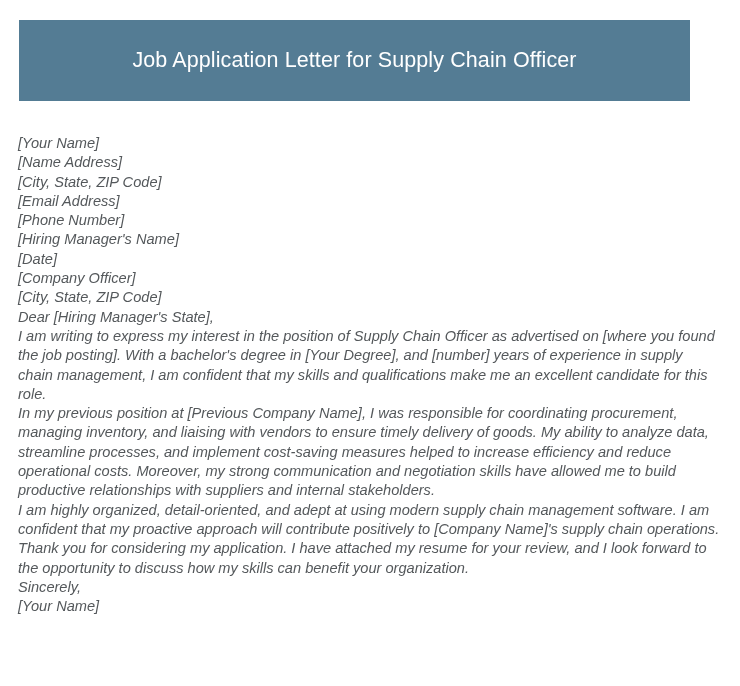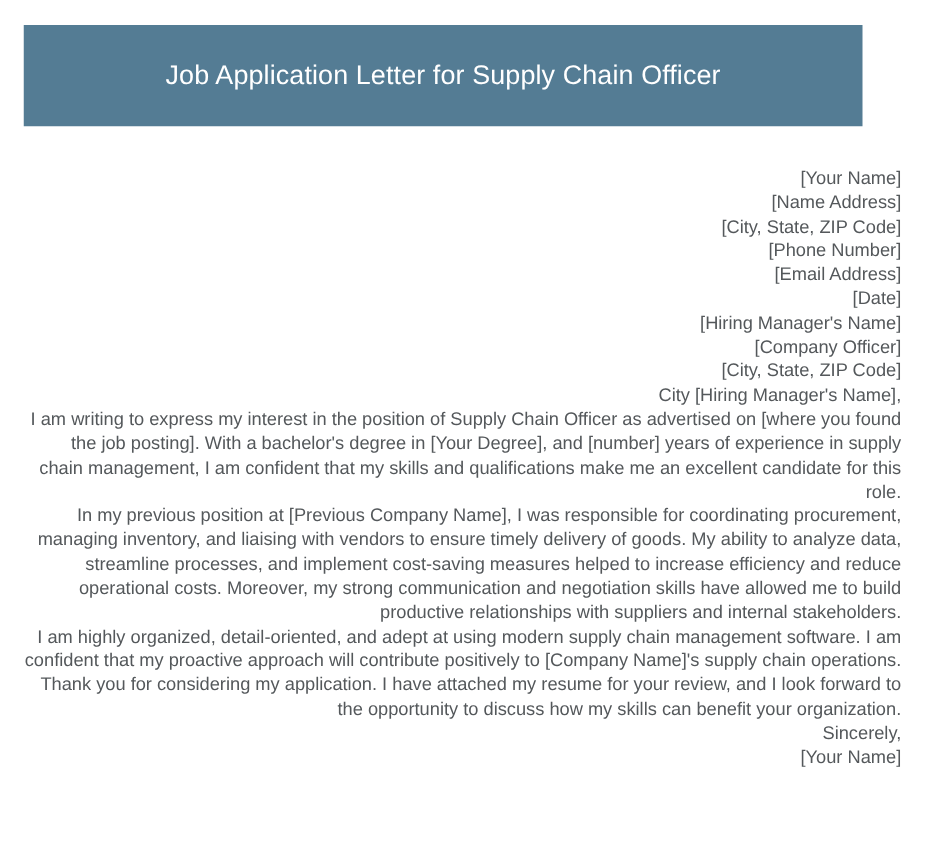--- a/index.html
+++ b/index.html
@@ -47,45 +47,46 @@
     left: 18px;
     top: 134px;
     width: 703px;
     color: #54585B;
     font-size: 14.6px;
     line-height: 19.3px;
   }
   .letter-line {
     margin: 0;
     padding: 0;
-    text-align: right;
+    text-align: left;
     white-space: normal;
     word-wrap: break-word;
+    font-style: italic;
   }
 </style>
 </head>
 <body>
 
 <div class="page">
 
   <div class="letter-header">
     <h1 class="letter-header-title">Job Application Letter for Supply Chain Officer</h1>
   </div>
 
   <div class="letter-body">
     <p class="letter-line">[Your Name]</p>
     <p class="letter-line">[Name Address]</p>
     <p class="letter-line">[City, State, ZIP Code]</p>
+    <p class="letter-line">[Email Address]</p>
     <p class="letter-line">[Phone Number]</p>
-    <p class="letter-line">[Email Address]</p>
+    <p class="letter-line">[Hiring Manager's Name]</p>
     <p class="letter-line">[Date]</p>
-    <p class="letter-line">[Hiring Manager's Name]</p>
     <p class="letter-line">[Company Officer]</p>
     <p class="letter-line">[City, State, ZIP Code]</p>
-    <p class="letter-line">City [Hiring Manager's Name],</p>
+    <p class="letter-line">Dear [Hiring Manager's State],</p>
     <p class="letter-line">I am writing to express my interest in the position of Supply Chain Officer as advertised on [where you found the job posting]. With a bachelor's degree in [Your Degree], and [number] years of experience in supply chain management, I am confident that my skills and qualifications make me an excellent candidate for this role.</p>
     <p class="letter-line">In my previous position at [Previous Company Name], I was responsible for coordinating procurement, managing inventory, and liaising with vendors to ensure timely delivery of goods. My ability to analyze data, streamline processes, and implement cost-saving measures helped to increase efficiency and reduce operational costs. Moreover, my strong communication and negotiation skills have allowed me to build productive relationships with suppliers and internal stakeholders.</p>
     <p class="letter-line">I am highly organized, detail-oriented, and adept at using modern supply chain management software. I am confident that my proactive approach will contribute positively to [Company Name]'s supply chain operations.</p>
     <p class="letter-line">Thank you for considering my application. I have attached my resume for your review, and I look forward to the opportunity to discuss how my skills can benefit your organization.</p>
     <p class="letter-line">Sincerely,</p>
     <p class="letter-line">[Your Name]</p>
   </div>
 
 </div>
 

